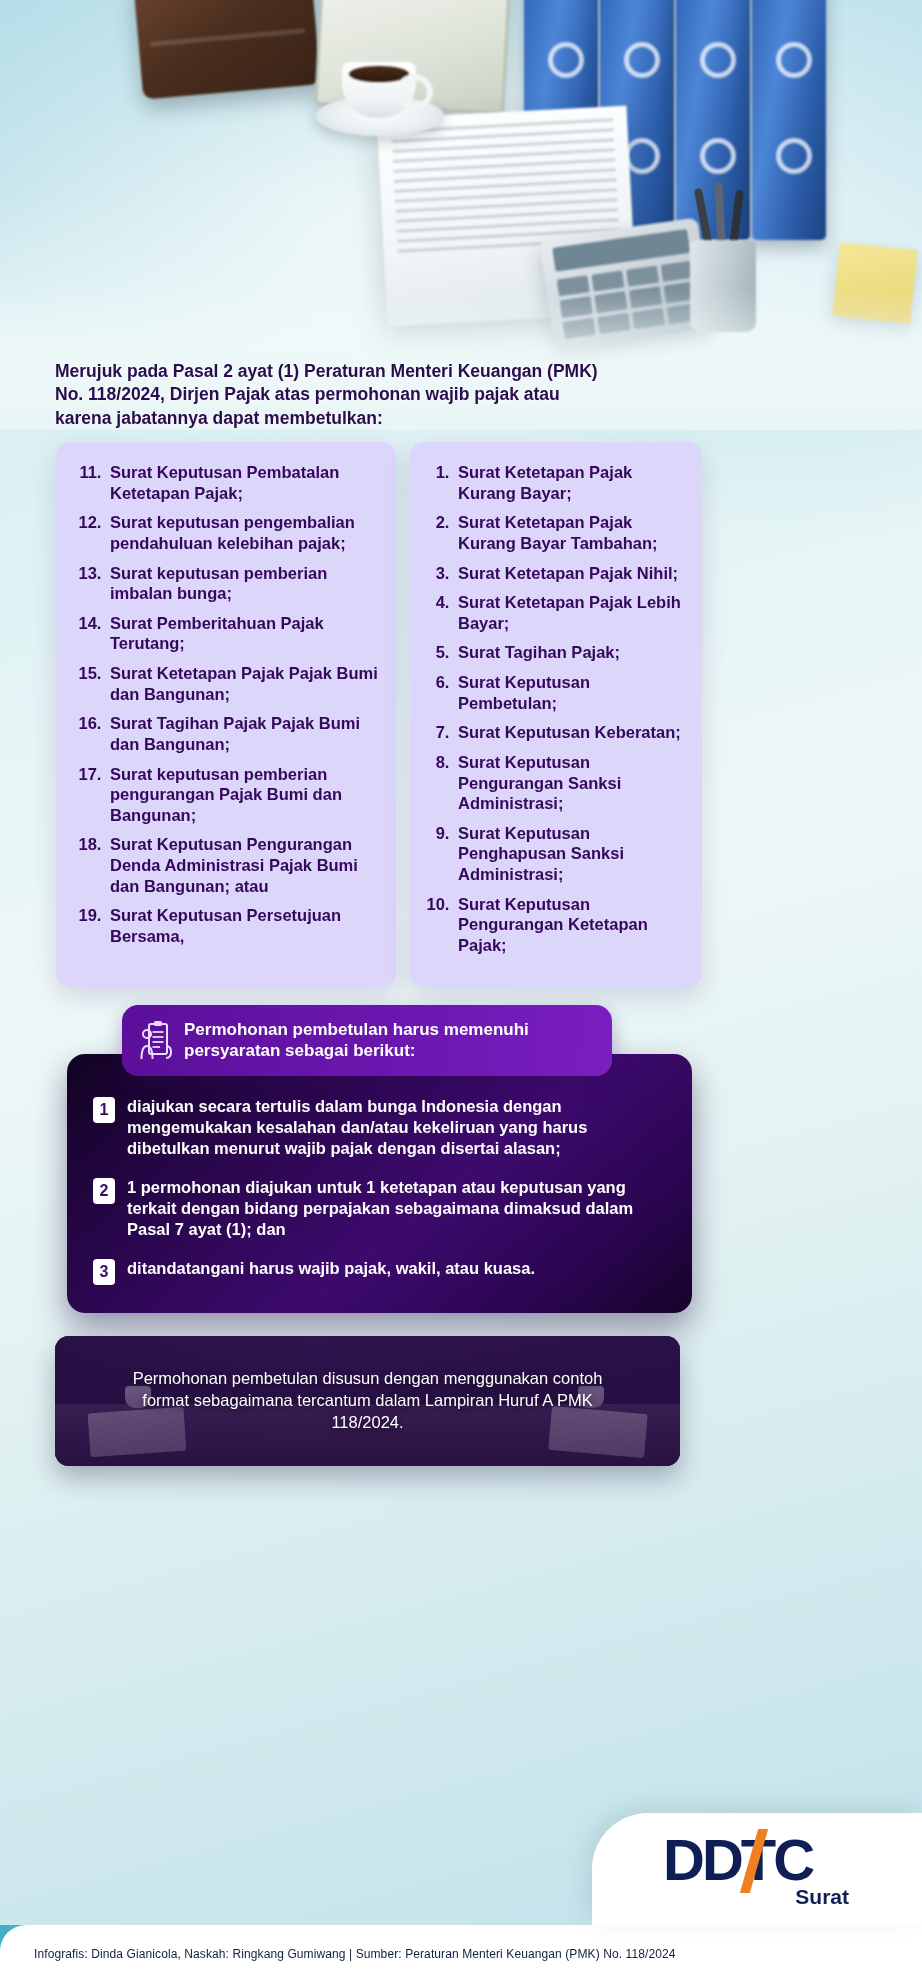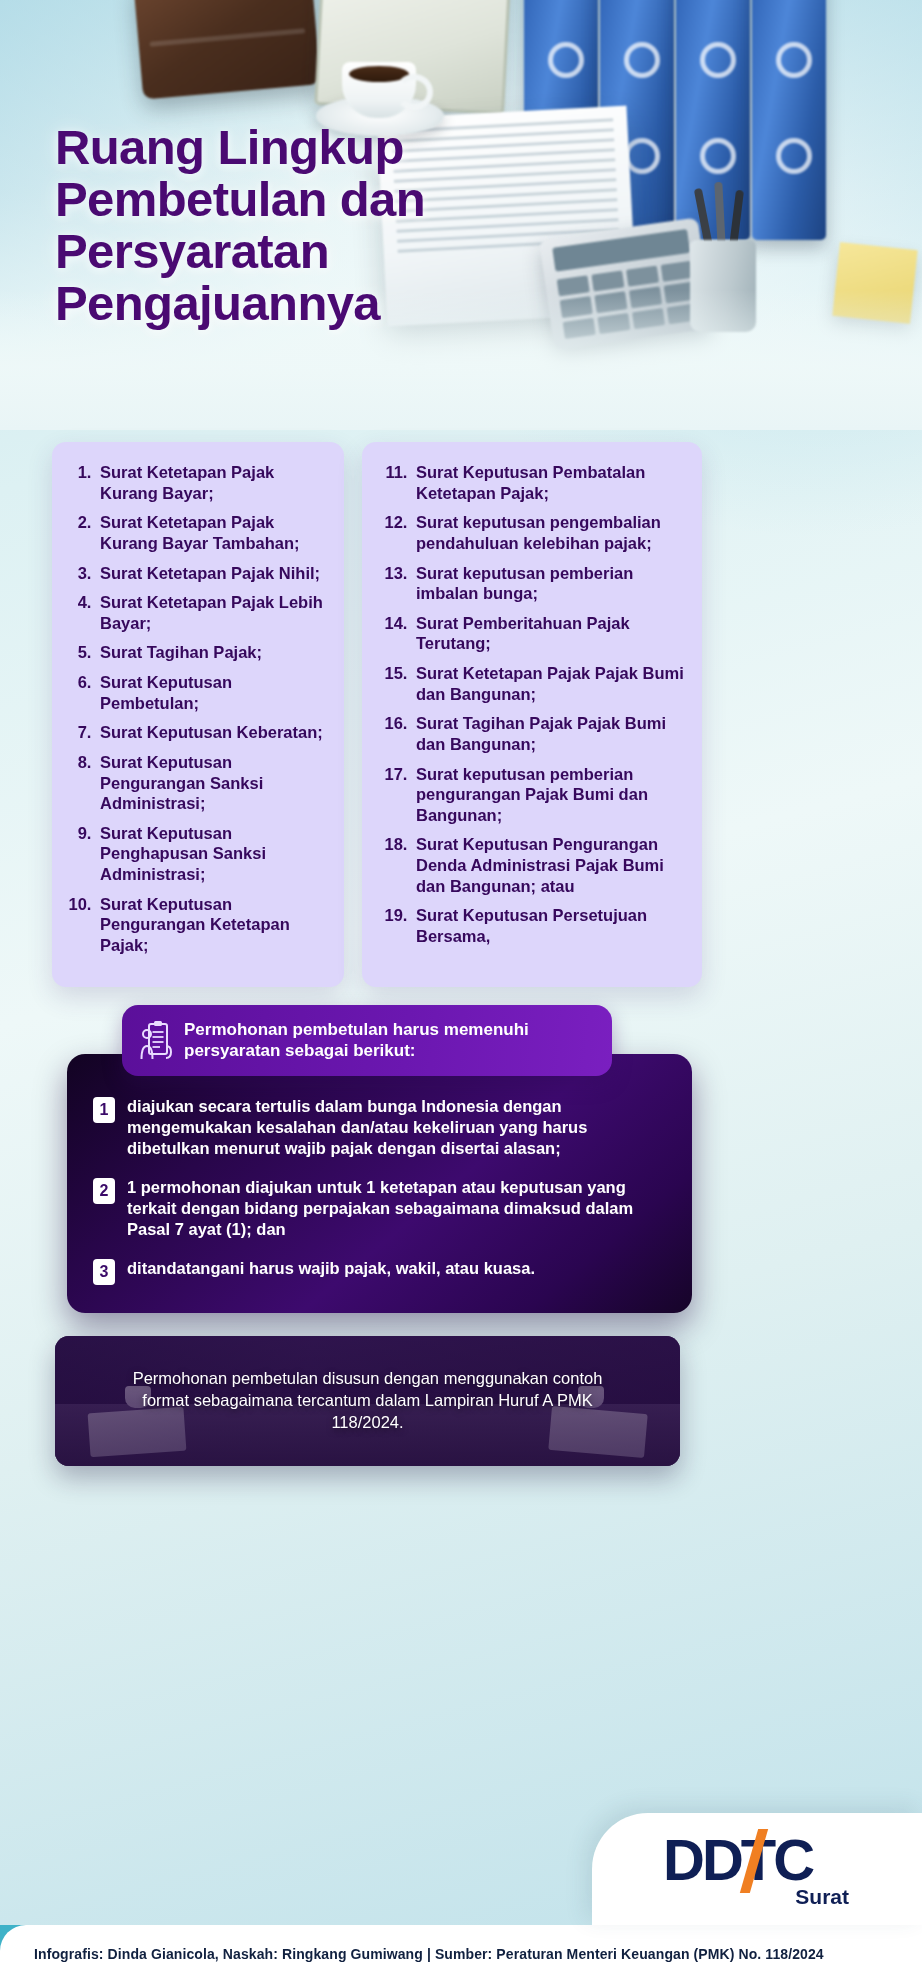--- a/index.html
+++ b/index.html
@@ -313,21 +313,21 @@
   
   .footer-bar {
     position: absolute; left: 0; right: 0; bottom: 0; height: 58px;
     background: #ffffff;
     border-radius: 26px 0 0 0;
     z-index: 7;
     display: flex; align-items: center;
   }
   .footer-credit {
     padding-left: 34px;
-    font-size: 14px; font-weight: 700; color: #10203f;
+    font-size: 12px; font-weight: 400; color: #10203f;
     letter-spacing: .1px;
     white-space: nowrap;
   }
   .footer-edge {
     position: absolute; left: 0; bottom: 0; width: 30px; height: 58px;
     background: #3fb2c8; z-index: 6;
   }
 </style>
 </head>
 <body>
@@ -378,51 +378,49 @@
       </div>
     </div>
     <div class="prop pen pen1"></div>
     <div class="prop pen pen2"></div>
     <div class="prop pen pen3"></div>
     <div class="prop penholder"></div>
     <div class="prop sticky"></div>
     <div class="hero-fade"></div>
   </div>
 
-  <div class="title-block">
-    <h1 class="title">Ruang Lingkup Pembetulan dan Persyaratan Pengajuannya</h1>
-  </div>
-
+
+  <p class="intro">Merujuk pada Pasal 2 ayat (1) Peraturan Menteri Keuangan (PMK) No. 118/2024, Dirjen Pajak atas permohonan wajib pajak atau karena jabatannya dapat membetulkan:</p>
 
   <div class="cards">
+    <div class="card right">
+      <ol id="right-list" start="11">
+        <li>Surat Keputusan Pembatalan Ketetapan Pajak;</li>
+        <li>Surat keputusan pengembalian pendahuluan kelebihan pajak;</li>
+        <li>Surat keputusan pemberian imbalan bunga;</li>
+        <li>Surat Pemberitahuan Pajak Terutang;</li>
+        <li>Surat Ketetapan Pajak Pajak Bumi dan Bangunan;</li>
+        <li>Surat Tagihan Pajak Pajak Bumi dan Bangunan;</li>
+        <li>Surat keputusan pemberian pengurangan Pajak Bumi dan Bangunan;</li>
+        <li>Surat Keputusan Pengurangan Denda Administrasi Pajak Bumi dan Bangunan; atau</li>
+        <li>Surat Keputusan Persetujuan Bersama,</li>
+      </ol>
+    </div>
     <div class="card left">
       <ol>
         <li>Surat Ketetapan Pajak Kurang Bayar;</li>
         <li>Surat Ketetapan Pajak Kurang Bayar Tambahan;</li>
         <li>Surat Ketetapan Pajak Nihil;</li>
         <li>Surat Ketetapan Pajak Lebih Bayar;</li>
         <li>Surat Tagihan Pajak;</li>
         <li>Surat Keputusan Pembetulan;</li>
         <li>Surat Keputusan Keberatan;</li>
         <li>Surat Keputusan Pengurangan Sanksi Administrasi;</li>
         <li>Surat Keputusan Penghapusan Sanksi Administrasi;</li>
         <li>Surat Keputusan Pengurangan Ketetapan Pajak;</li>
-      </ol>
-    </div>
-    <div class="card right">
-      <ol id="right-list" start="11">
-        <li>Surat Keputusan Pembatalan Ketetapan Pajak;</li>
-        <li>Surat keputusan pengembalian pendahuluan kelebihan pajak;</li>
-        <li>Surat keputusan pemberian imbalan bunga;</li>
-        <li>Surat Pemberitahuan Pajak Terutang;</li>
-        <li>Surat Ketetapan Pajak Pajak Bumi dan Bangunan;</li>
-        <li>Surat Tagihan Pajak Pajak Bumi dan Bangunan;</li>
-        <li>Surat keputusan pemberian pengurangan Pajak Bumi dan Bangunan;</li>
-        <li>Surat Keputusan Pengurangan Denda Administrasi Pajak Bumi dan Bangunan; atau</li>
-        <li>Surat Keputusan Persetujuan Bersama,</li>
       </ol>
     </div>
   </div>
 
 
   <div class="req-wrap">
     <div class="req-header">
       <span class="req-icon">
         <svg viewBox="0 0 34 40" width="34" height="40" aria-hidden="true">
           <rect x="9" y="4" width="18" height="30" rx="2" fill="none" stroke="#e9dcff" stroke-width="2"></rect>

